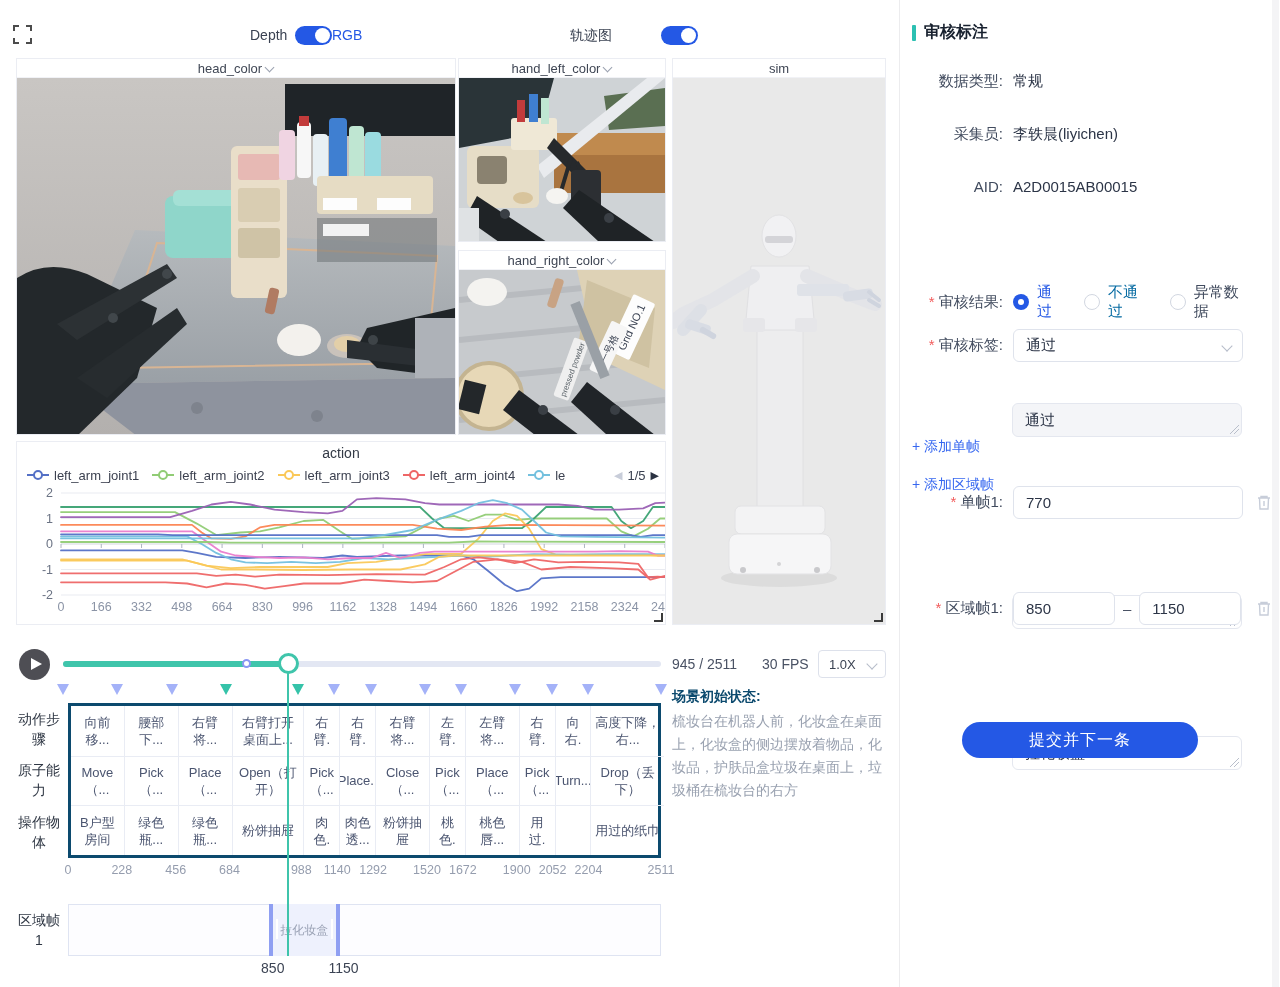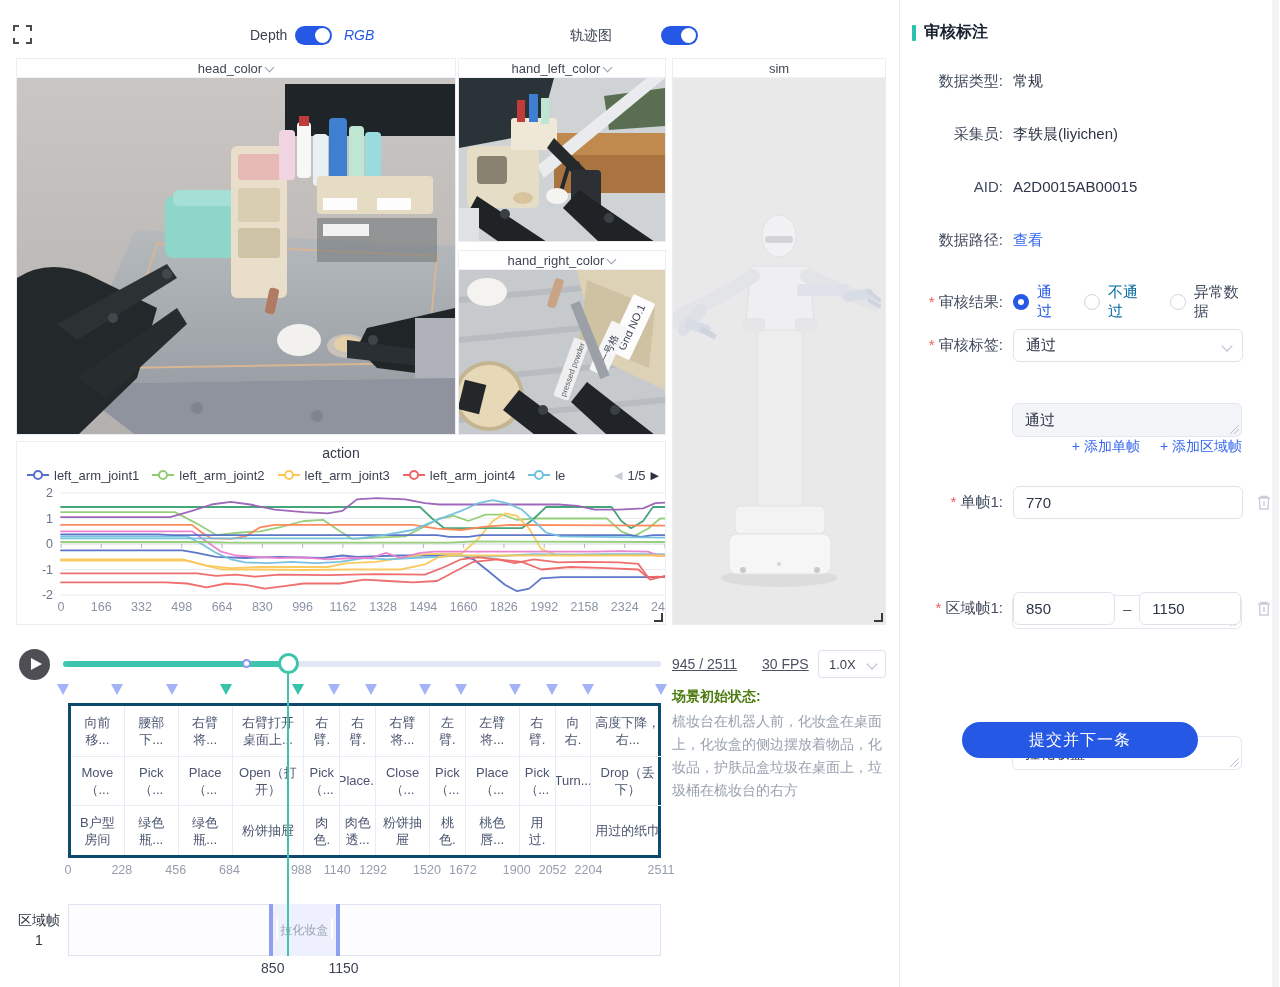--- a/index.html
+++ b/index.html
@@ -29,21 +29,21 @@
   .pager-prev { color:#c8cdd9; font-size:11px; cursor:pointer; }
   .pager-next { color:#2a3242; font-size:11px; cursor:pointer; }
 
   
   .play-btn { position:absolute; left:19px; top:649px; width:31px; height:31px; border-radius:50%; background:#4e4e54; cursor:pointer; }
   .play-btn:before { content:""; position:absolute; left:12px; top:9px; border-left:11px solid #fff; border-top:6.5px solid transparent; border-bottom:6.5px solid transparent; }
   .slider-track { position:absolute; left:63px; top:661px; width:598px; height:6px; border-radius:3px; background:#e3e7f3; cursor:pointer; }
   .slider-fill { position:absolute; left:0; top:0; height:6px; border-radius:3px; background:#3fc5ab; }
   .slider-dot { position:absolute; top:-2px; width:9px; height:9px; border-radius:50%; background:#fff; border:2px solid #8a97f3; }
   .slider-handle { position:absolute; top:-8px; width:21px; height:21px; border-radius:50%; background:#fff; border:3px solid #3fc5ab; cursor:grab; }
-  .player-text { position:absolute; top:656px; font-size:14px; color:#4a5264;text-decoration:underline; }
+  .player-text { position:absolute; top:656px; font-size:14px; color:#4a5264; }
   .speed-select { position:absolute; left:818px; top:650px; width:68px; height:28px; border:1px solid #dde1eb; border-radius:4px; display:flex; align-items:center; justify-content:space-between; padding:0 8px 0 10px; font-size:13px; color:#3a4252; cursor:pointer; background:#fff; }
 
   
   .tri { position:absolute; top:684px; width:0; height:0; border-left:6px solid transparent; border-right:6px solid transparent; cursor:pointer; }
   .playhead { position:absolute; top:673px; width:2px; height:283px; background:#3fc4ab; z-index:5; }
 
   
   .row-labels { position:absolute; left:16px; top:703px; width:46px; height:155px; display:grid; grid-template-rows:1fr 1fr 1fr; }
   .row-labels div { display:flex; align-items:center; justify-content:center; text-align:center; font-size:14px; color:#2f3744; line-height:20px; }
   .step-table { position:absolute; left:68px; top:703px; width:593px; height:155px; border:3px solid #0c4a6e; display:grid; grid-template-rows:1fr 1fr 1fr; background:#fff; }
@@ -54,21 +54,21 @@
   .axis-num { position:absolute; top:863px; transform:translateX(-50%); font-size:12.5px; color:#959dae; }
 
   
   .region-label { position:absolute; left:16px; top:904px; width:46px; height:52px; display:flex; align-items:center; justify-content:center; text-align:center; font-size:14px; color:#2f3744; line-height:20px; }
   .region-track { position:absolute; left:68px; top:904px; width:593px; height:52px; border:1px solid #dfe4f2; background:#fdfdff; }
   .region-block { position:absolute; top:-1px; height:52px; background:#eef1fd; border-left:4px solid #8f9ff2; border-right:4px solid #8f9ff2; display:flex; align-items:center; justify-content:center; font-size:12px; color:#9aa2b5; cursor:grab; }
   .region-handle { position:absolute; top:15px; width:2px; height:20px; background:#fff; }
   .region-num { position:absolute; top:960px; transform:translateX(-50%); font-size:14px; color:#3c4454; }
 
   
-  .scene-title { position:absolute; left:672px; top:688px; font-size:14px; font-weight:bold; color:#4d7c0f; }
+  .scene-title { position:absolute; left:672px; top:688px; font-size:14px; font-weight:bold; color:#0c4a6e; }
   .scene-body { position:absolute; left:672px; top:710px; width:222px; font-size:14px; color:#99a1b0; line-height:23px; }
 
   
   .right-divider { position:absolute; left:899px; top:0; width:1px; height:987px; background:#ececee; }
   .rp-title { position:absolute; left:912px; top:22px; display:flex; align-items:center; gap:8px; font-size:16px; font-weight:bold; color:#17202e; }
   .rp-title .bar { width:4px; height:16px; background:#2cc0b2; border-radius:1px; }
   .field { position:absolute; left:912px; width:340px; display:flex; align-items:center; }
   .f-label { width:91px; text-align:right; font-size:15px; color:#414b5e; flex:none; }
   .f-value { margin-left:10px; font-size:15px; color:#2c3547; }
   .f-link { margin-left:10px; font-size:15px; color:#3667f0; cursor:pointer; }
@@ -76,41 +76,41 @@
   .radio { width:16px; height:16px; border-radius:50%; border:1px solid #d2d7e1; background:#fff; display:inline-block; position:relative; cursor:pointer; flex:none; }
   .radio.sel { border:none; background:#2458e5; }
   .radio.sel:after { content:""; position:absolute; left:5px; top:5px; width:6px; height:6px; border-radius:50%; background:#fff; }
   .rp-input { border:1px solid #dfe3ec; border-radius:6px; height:33px; background:#fff; font-size:15px; color:#2c3547; display:flex; align-items:center; padding-left:12px; }
   .rp-note { border:1px solid #e4e7ef; border-radius:6px; height:34px; background:#fff; font-size:15px; color:#2c3547; display:flex; align-items:center; padding-left:12px; position:relative; }
   .rp-note.gray { background:#f4f5f8; }
   .rp-note .grip { position:absolute; right:2px; bottom:2px; width:9px; height:9px; background:
      linear-gradient(135deg, transparent 45%, #b9bfcb 45%, #b9bfcb 52%, transparent 52%, transparent 70%, #b9bfcb 70%, #b9bfcb 77%, transparent 77%); }
   .select-chev { width:10px; height:10px; position:relative; }
   .select-chev:before { content:""; position:absolute; left:1px; top:1px; width:7px; height:7px; border-right:1.5px solid #b6bcc9; border-bottom:1.5px solid #b6bcc9; transform:rotate(45deg); }
-  .add-links { position:absolute; left:912px; top:438px; width:330px; display:flex; justify-content:flex-end; gap:20px; font-size:14px; color:#3667f0; }
+  .add-links { position:absolute; left:912px; top:438px; width:330px; display:flex; justify-content:flex-end; gap:20px; font-size:14px; color:#3667f0;flex-direction:column; }
   .add-links span { cursor:pointer; }
   .trash { position:absolute; cursor:pointer; }
   .btn-primary { position:absolute; left:962px; top:722px; width:236px; height:36px; border-radius:18px; background:#2458e5; color:#fff; font-size:16px; display:flex; align-items:center; justify-content:center; letter-spacing:1px; cursor:pointer; }
   .btn-secondary-clip { position:absolute; left:962px; top:784px; width:236px; height:27px; overflow:hidden; }
   .btn-secondary { width:236px; height:36px; border-radius:18px; background:#edf3fe; border:1px solid #b3c7f7; color:#2458e5; font-size:16px; display:flex; align-items:center; justify-content:center; letter-spacing:1px; cursor:pointer; }
   .rp-scrollbar { position:absolute; left:1272px; top:0; width:7px; height:987px; background:#f4f4f6; }
   .resize-corner { position:absolute; right:2px; bottom:2px; width:10px; height:10px; }
 </style>
 </head>
 <body>
 
 <div class="app">
 
   
   <svg class="abs" style="left:13px; top:25px;" width="19" height="19">
     <path d="M1 6 V1 H6 M13 1 H18 V6 M18 13 V18 H13 M6 18 H1 V13" fill="none" stroke="#4c4c4c" stroke-width="2"></path>
   </svg>
   <span class="abs lbl-dark" style="left:250px; top:27px;">Depth</span>
   <span class="abs toggle" style="left:295px; top:26px;"><span class="knob"></span></span>
-  <span class="abs lbl-blue" style="left:344px; top:27px;font-style:italic;">RGB</span>
+  <span class="abs lbl-blue" style="left:332px; top:27px;">RGB</span>
   <span class="abs lbl-dark" style="left:570px; top:27px;">轨迹图</span>
   <span class="abs toggle" style="left:620px; top:26px;"><span class="knob"></span></span>
 
   
   <div class="panel" style="left:458px; top:58px; width:208px; height:184px;">
     <div class="panel-header">
       <span>hand_left_color</span>
         <span class="chev"></span>
     </div>
     <div class="panel-img">
@@ -412,20 +412,25 @@
       <div class="tri" style="left: 418.991px; border-top: 11px solid rgb(164, 178, 248);"></div>
       <div class="tri" style="left: 455.19px; border-top: 11px solid rgb(164, 178, 248);"></div>
       <div class="tri" style="left: 509.489px; border-top: 11px solid rgb(164, 178, 248);"></div>
       <div class="tri" style="left: 545.688px; border-top: 11px solid rgb(164, 178, 248);"></div>
       <div class="tri" style="left: 581.887px; border-top: 11px solid rgb(164, 178, 248);"></div>
       <div class="tri" style="left: 655px; border-top: 11px solid rgb(164, 178, 248);"></div>
     </div>
   <div class="playhead" id="playhead" style="left: 287.054px;"></div>
 
   
+  <div class="row-labels">
+    <div>动作步骤</div>
+    <div>原子能力</div>
+    <div>操作物体</div>
+  </div>
   <div class="step-table" id="step-table">
       <div class="t-row">
         <div class="t-cell" style="width: 53.8447px;">向前移...</div>
         <div class="t-cell" style="width: 53.8447px;">腰部下...</div>
         <div class="t-cell" style="width: 53.8447px;">右臂将...</div>
         <div class="t-cell" style="width: 71.7929px;">右臂打开桌面上...</div>
         <div class="t-cell" style="width: 35.8965px;">右臂.</div>
         <div class="t-cell" style="width: 35.8965px;">右臂.</div>
         <div class="t-cell" style="width: 53.8447px;">右臂将...</div>
         <div class="t-cell" style="width: 35.8965px;">左臂.</div>
@@ -509,24 +514,20 @@
     <span class="f-value">李轶晨(liyichen)</span>
   </div>
   <div class="field" style="top:72px;">
     <span class="f-label">数据类型:</span>
     <span class="f-value">常规</span>
   </div>
   <div class="field" style="top:178px;">
     <span class="f-label">AID:</span>
     <span class="f-value">A2D0015AB00015</span>
   </div>
-  <div class="field" style="top:231px;">
-    <span class="f-label">数据路径:</span>
-    <span class="f-link">查看</span>
-  </div>
 
   <div class="field" style="top:283px;">
     <span class="f-label req">审核结果:</span>
     <span style="display:flex; align-items:center; gap:8px; margin-left:10px;">
       <span class="radio sel"></span>
       <span style="font-size:15px; color:#2458e5;">通过</span>
       <span class="radio" style="margin-left:10px;"></span>
       <span style="font-size:15px; color:#0369a1;">不通过</span>
       <span class="radio" style="margin-left:10px;"></span>
       <span style="font-size:15px; color:#414b5e;">异常数据</span>

